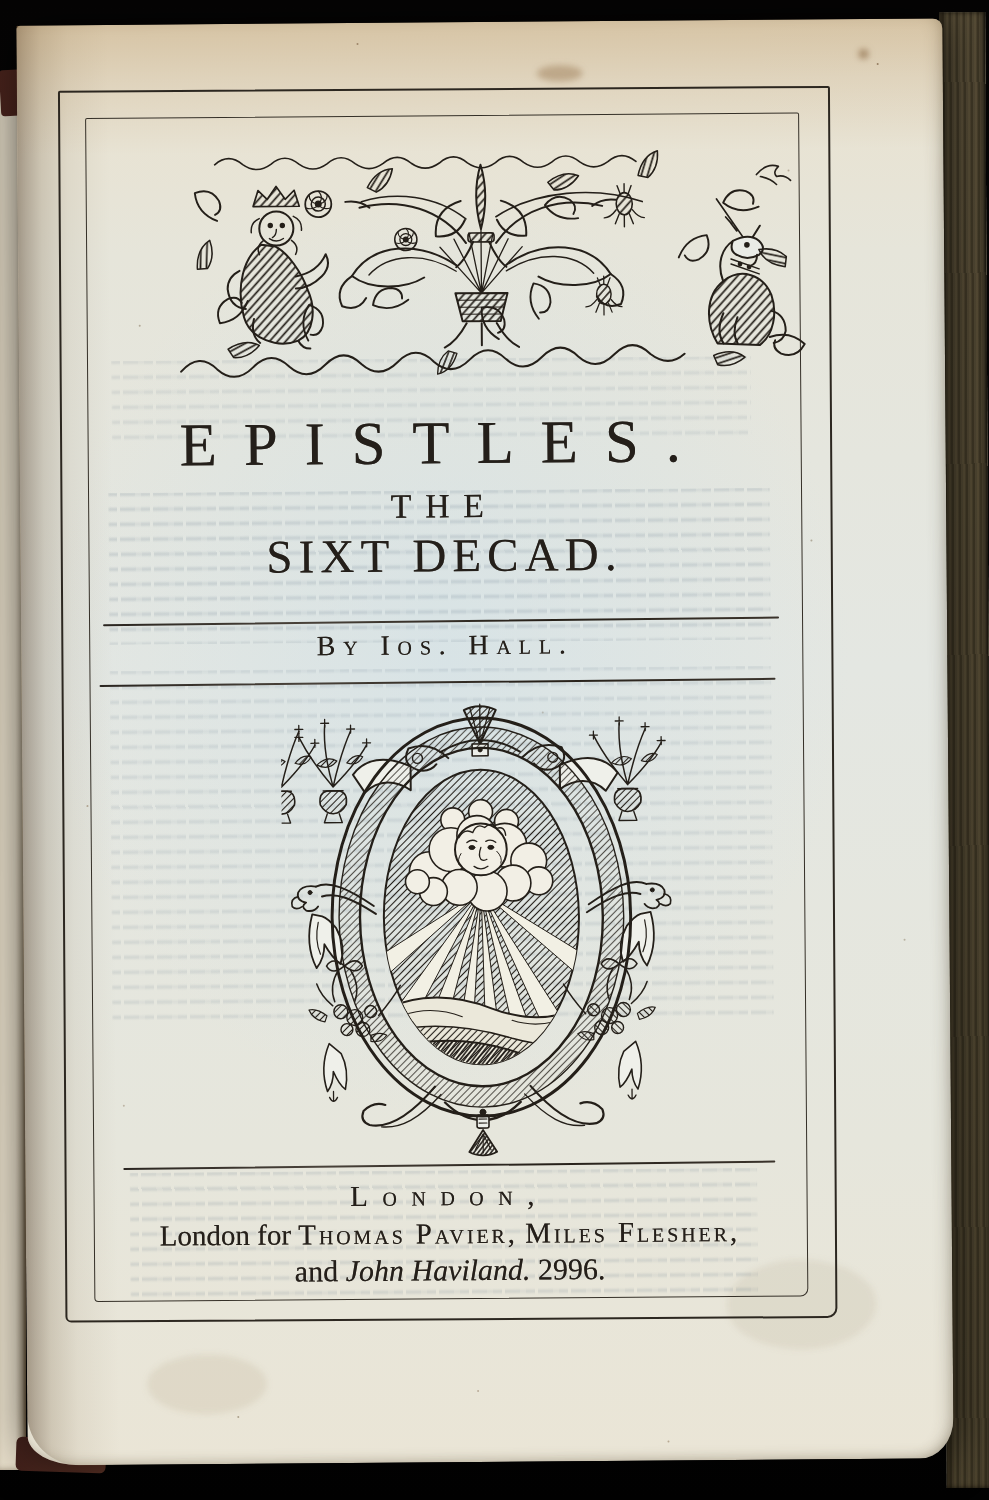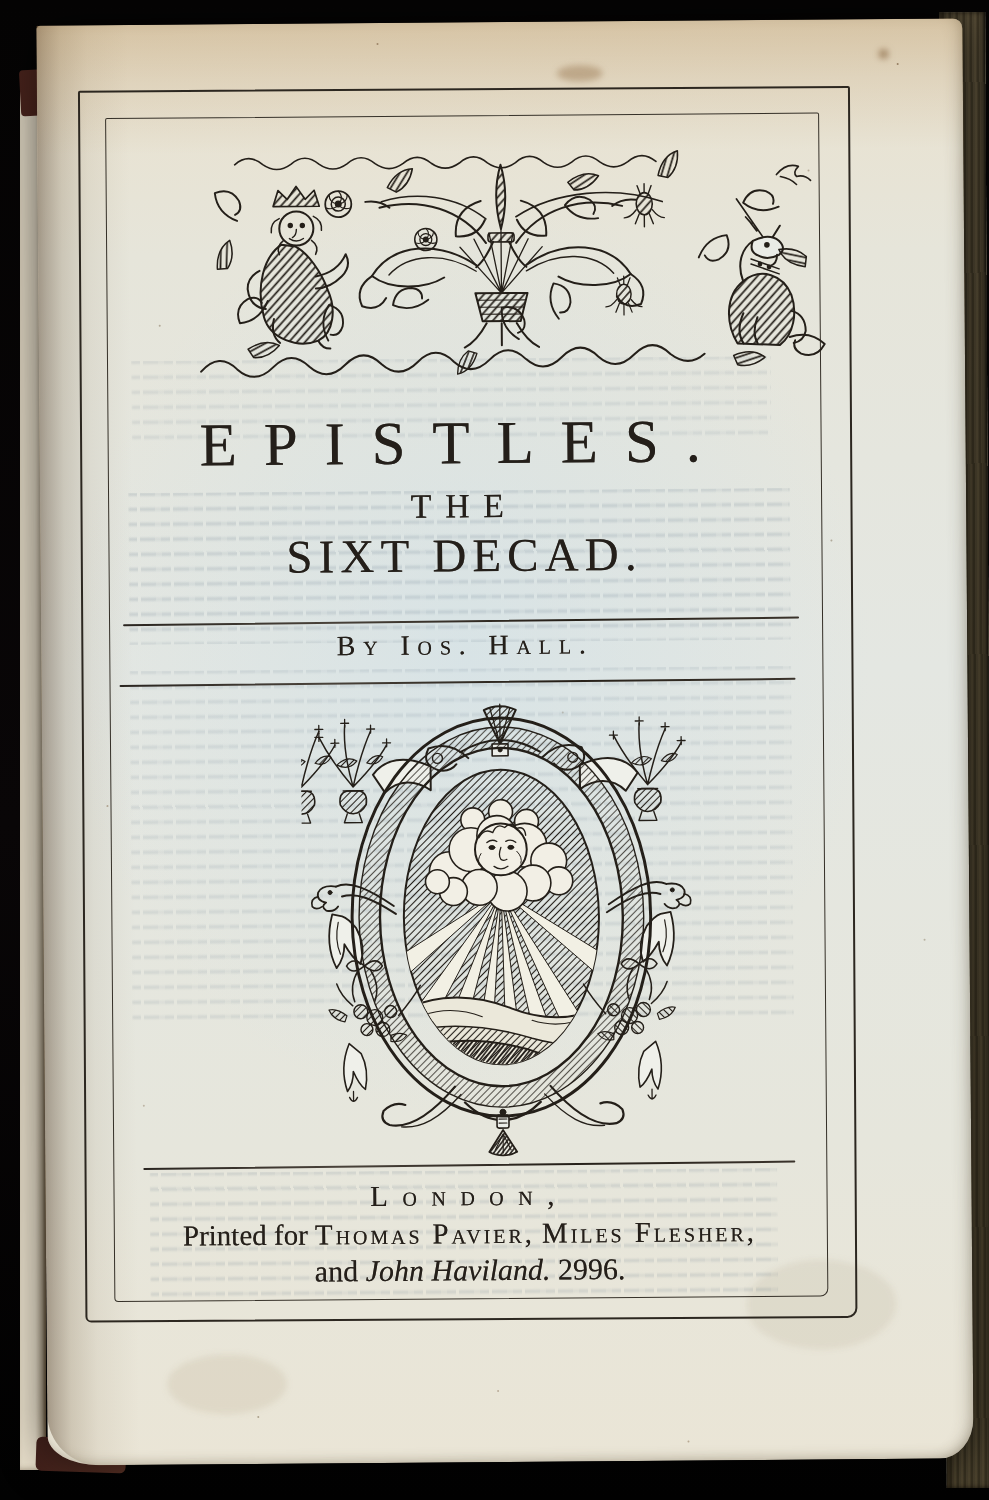--- a/index.html
+++ b/index.html
@@ -1,21 +1,21 @@
 <!DOCTYPE html>
 <html><head>
 <meta charset="utf-8">
 <style>
   html,body{margin:0;padding:0;}
   body{
     width:989px;height:1500px;overflow:hidden;position:relative;
     background:linear-gradient(180deg,#050404 0%,#0a0708 55%,#020202 100%);
     font-family:"Liberation Serif","DejaVu Serif",serif;
   }
-  .scene{position:absolute;inset:0;margin-left:20px;}
+  .scene{position:absolute;inset:0;}
 
   
   .fore-edge{
     position:absolute;right:0;top:12px;width:46px;height:1476px;
     background:
       repeating-linear-gradient(90deg,#9a9179 0 2px,#847b66 2px 3px,#6e6753 3px 5px,#8d8570 5px 7px),
       linear-gradient(180deg,#8f8672,#7c745f);
     background-blend-mode:multiply;
     box-shadow:inset 6px 0 8px -4px rgba(20,15,8,.8), inset -3px 0 4px rgba(0,0,0,.6);
     transform:rotate(-.3deg);
@@ -380,21 +380,21 @@
             <path d="M216 152 q6 6 4 12 M180 154 q-4 6 -2 11" stroke-width="1"></path>
           </g>
         </g>
       </g>
     </svg>
 
     <div class="rule rule3"></div>
 
     <div class="tx city">London,</div>
     <div class="tx imp1">
-      <span>Printed for</span>
+      <span>London for</span>
       <span class="sc">Thomas Pavier,</span>
       <span class="sc">Miles Flesher,</span>
     </div>
     <div class="tx imp2">
       <span>and</span>
       <span class="it">John Haviland.</span>
       <span>2996.</span>
     </div>
   </div>
 </div>

